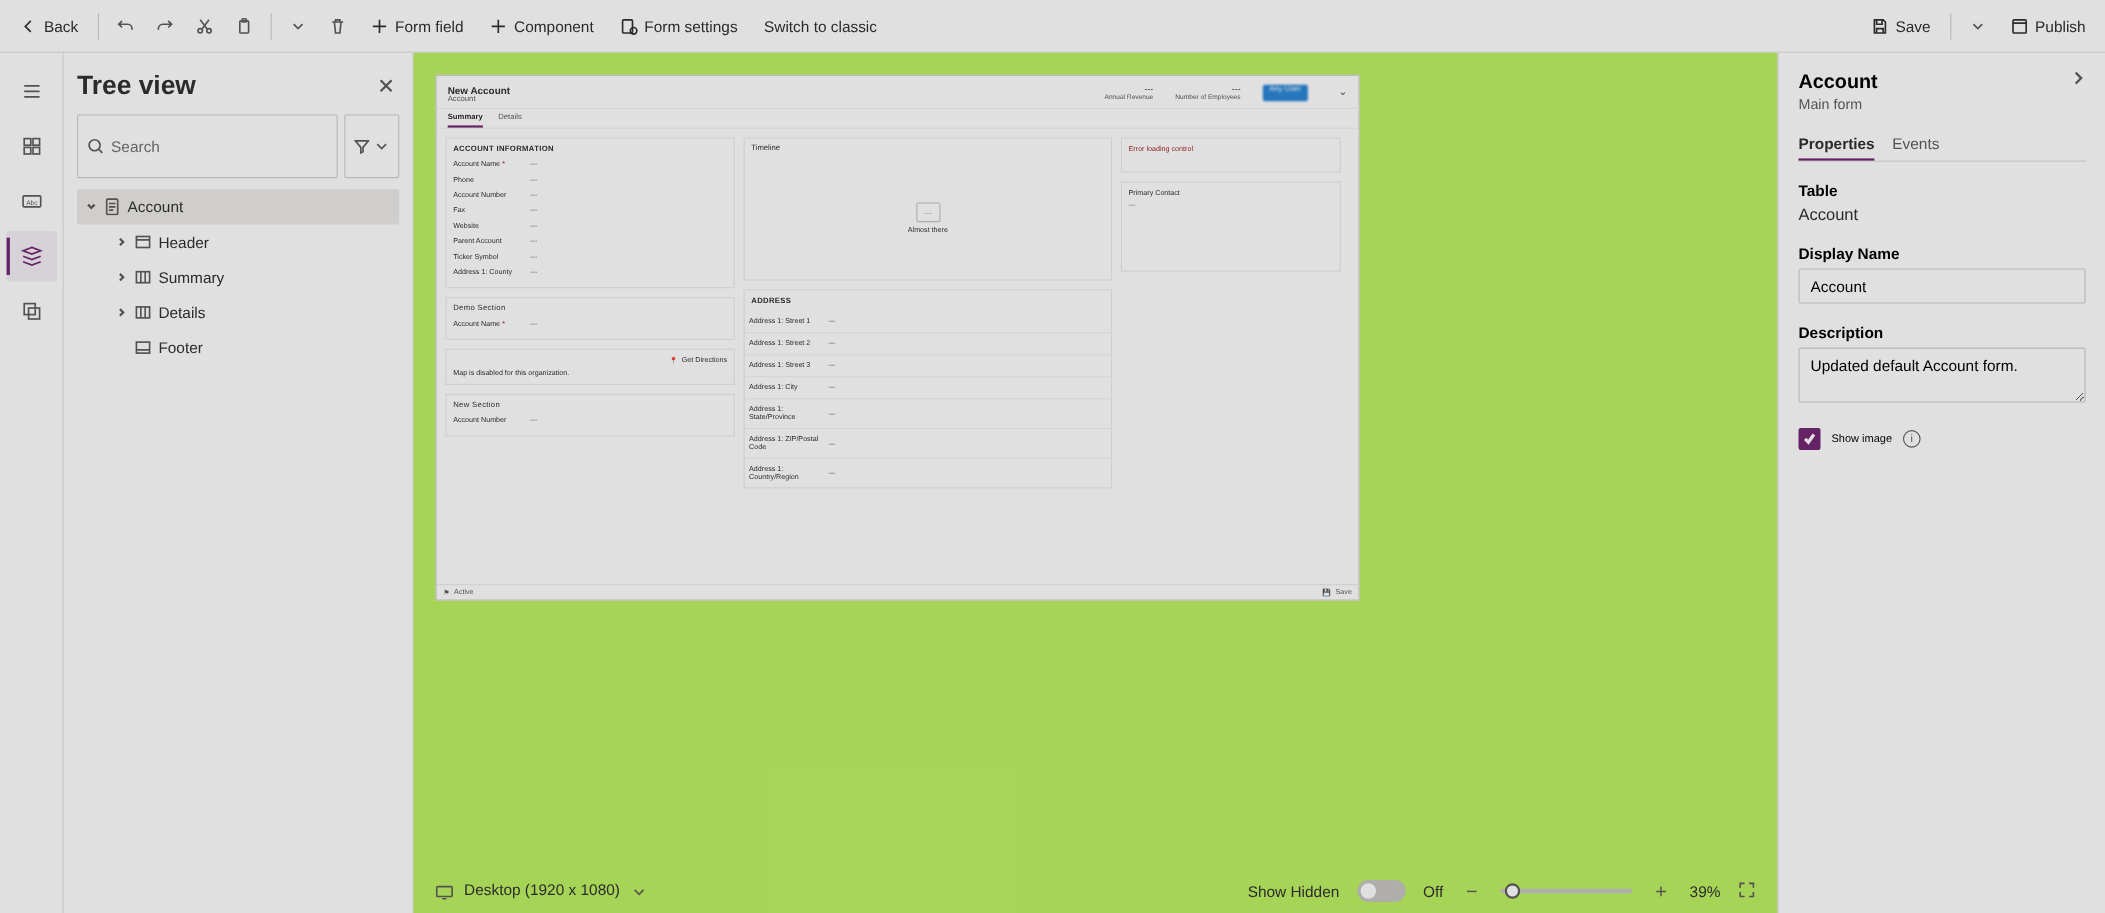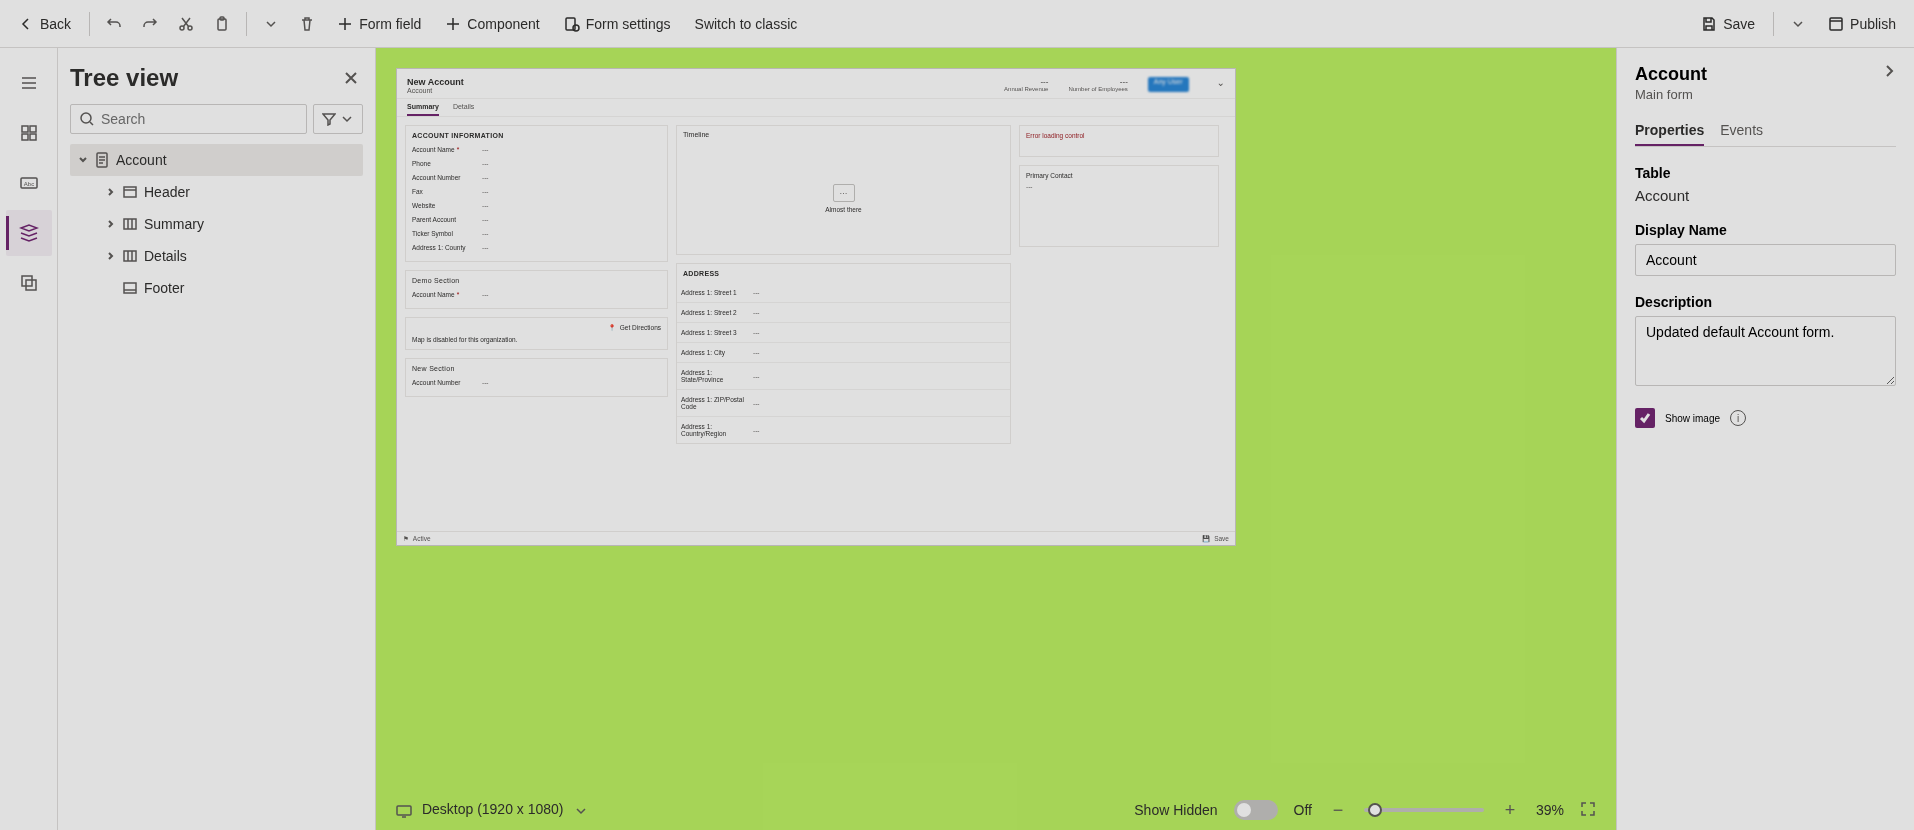--- a/index.html
+++ b/index.html
@@ -38,21 +38,21 @@
   .rail-btn.active::before { content:""; position:absolute; left:0; top:6px; bottom:6px; width:3px; background:var(--accent);}
   .rail-btn.active svg { stroke:var(--accent);}
 
   
   .tree-panel { position:absolute; top:48px; left:58px; width:318px; bottom:0; background:var(--bg); border-right:1px solid var(--border); padding:16px 12px;}
   .tree-header { display:flex; align-items:center; justify-content:space-between; margin-bottom:12px;}
   .tree-title { font-size:24px; font-weight:600; color:var(--text);}
   .close-x { width:24px;height:24px; display:flex;align-items:center;justify-content:center;cursor:pointer;}
   .close-x svg{width:14px;height:14px;stroke:var(--text-light);stroke-width:2;}
   .search-row { display:flex; gap:6px; margin-bottom:10px;}
-  .search-box { flex:1; display:flex; align-items:flex-start; border:1px solid var(--divider); border-radius:2px; padding:6px 8px; gap:6px;}
+  .search-box { flex:1; display:flex; align-items:flex-start; border:1px solid var(--divider); border-radius:2px; padding:20px 8px; gap:6px;}
   .search-box svg{width:16px;height:16px;stroke:var(--text-light);fill:none;stroke-width:1.5;}
   .search-box input { border:none; outline:none; font-size:14px; flex:1; color:var(--text);}
   .filter-chip{display:flex;align-items:center;gap:4px;border:1px solid var(--divider);border-radius:2px;padding:6px 8px;cursor:pointer;}
   .filter-chip svg{width:14px;height:14px;stroke:var(--text-light);fill:none;stroke-width:1.5;}
   .tree-list{font-size:14px;color:var(--text);}
   .tree-item{display:flex;align-items:center;gap:6px;padding:8px 8px;border-radius:2px;cursor:pointer;}
   .tree-item.selected{background:var(--selected);}
   .tree-item.indent-1{padding-left:36px;}
   .tree-item svg.icon{width:16px;height:16px;fill:none;stroke:var(--text-light);stroke-width:1.5;}
   .tree-item .chev svg{width:10px;height:10px;stroke:var(--text-light);fill:none;stroke-width:2;}
@@ -112,21 +112,21 @@
   .prop-title{font-size:18px;font-weight:600;}
   .prop-sub{font-size:13px;color:var(--text-light);margin-top:2px;}
   .prop-collapse svg{width:14px;height:14px;stroke:var(--text-light);fill:none;stroke-width:2;}
   .prop-tabs{display:flex;gap:16px;margin-top:14px;border-bottom:1px solid var(--border);}
   .prop-tab{font-size:14px;padding:6px 0;cursor:pointer;color:var(--text-light);}
   .prop-tab.active{color:var(--text);font-weight:600;border-bottom:2px solid var(--accent);}
   .prop-field{margin-top:18px;}
   .prop-label{font-size:14px;font-weight:600;margin-bottom:6px;}
   .prop-static{font-size:15px;color:var(--text);}
   .prop-input{width:100%;border:1px solid var(--divider);border-radius:2px;padding:7px 10px;font-size:14px;outline:none;}
-  textarea.prop-input{height:70px;resize:vertical;}
+  textarea.prop-input{height:50px;resize:vertical;}
   .prop-check-row{display:flex;align-items:center;gap:10px;margin-top:18px;}
   .prop-check{width:20px;height:20px;background:var(--accent);border-radius:2px;display:flex;align-items:center;justify-content:center;}
   .prop-check svg{width:12px;height:12px;stroke:#fff;stroke-width:3;fill:none;}
   .info-icon{width:16px;height:16px;border:1px solid var(--text-light);border-radius:50%;display:flex;align-items:center;justify-content:center;font-size:10px;color:var(--text-light);}
   .device-chip svg{width:16px;height:16px;stroke:var(--text-light);fill:none;stroke-width:1.5;vertical-align:middle;margin-right:6px;}
   .fit-icon svg{width:16px;height:16px;stroke:var(--text-light);fill:none;stroke-width:1.5;}
 </style>
 </head>
 <body>
 

